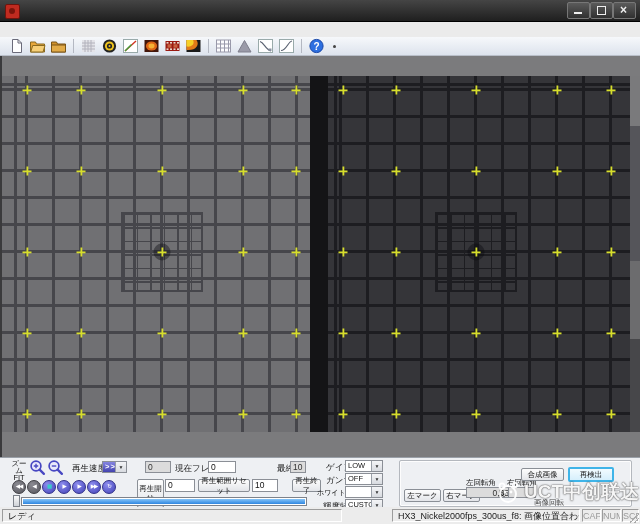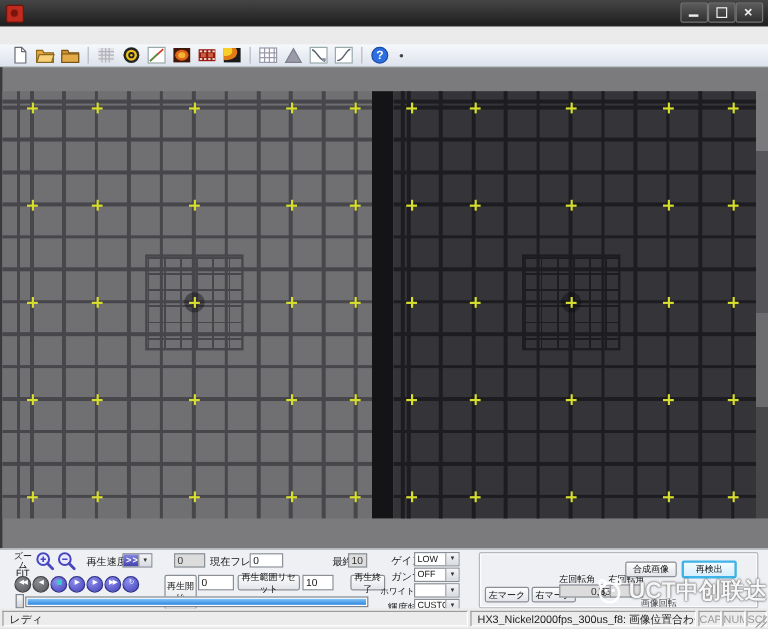--- a/index.html
+++ b/index.html
@@ -355,21 +355,21 @@
     <div class="field gray" style="left:466px;top:29px;width:46px;height:11px;text-align:right;">0.65</div>
     <div class="lbl" style="left:498px;top:31px;font-size:7.5px;">度</div>
     <div class="lbl" style="left:507px;top:20px;font-size:7.5px;">右回転角</div>
     <div class="field gray" style="left:508px;top:29px;width:28px;height:11px;text-align:right;"></div>
     <div class="lbl" style="left:534px;top:40px;font-size:7.5px;color:#444;">画像回転</div>
     <div class="btn" style="left:521px;top:10px;width:43px;height:13px;">合成画像</div>
     <div class="btn primary" style="left:568px;top:9px;width:46px;height:15px;">再検出</div>
   </div>
 
   <div class="statusbar">
-    <div class="scell" style="left:2px;width:388px;">レディ</div>
+    <div class="scell" style="left:2px;width:340px;">レディ</div>
     <div class="scell" style="left:392px;width:188px;">HX3_Nickel2000fps_300us_f8: 画像位置合わせ</div>
     <div class="scell dim" style="left:582px;width:19px;">CAP</div>
     <div class="scell dim" style="left:602px;width:19px;">NUM</div>
     <div class="scell dim" style="left:622px;width:17px;">SCRL</div>
     <div class="grip"></div>
   </div>
 
   <div class="watermark">
     <svg class="wm-logo" viewBox="0 0 30 26">
       <circle cx="14" cy="15" r="8" fill="none" stroke="rgba(255,255,255,0.95)" stroke-width="2"></circle>

